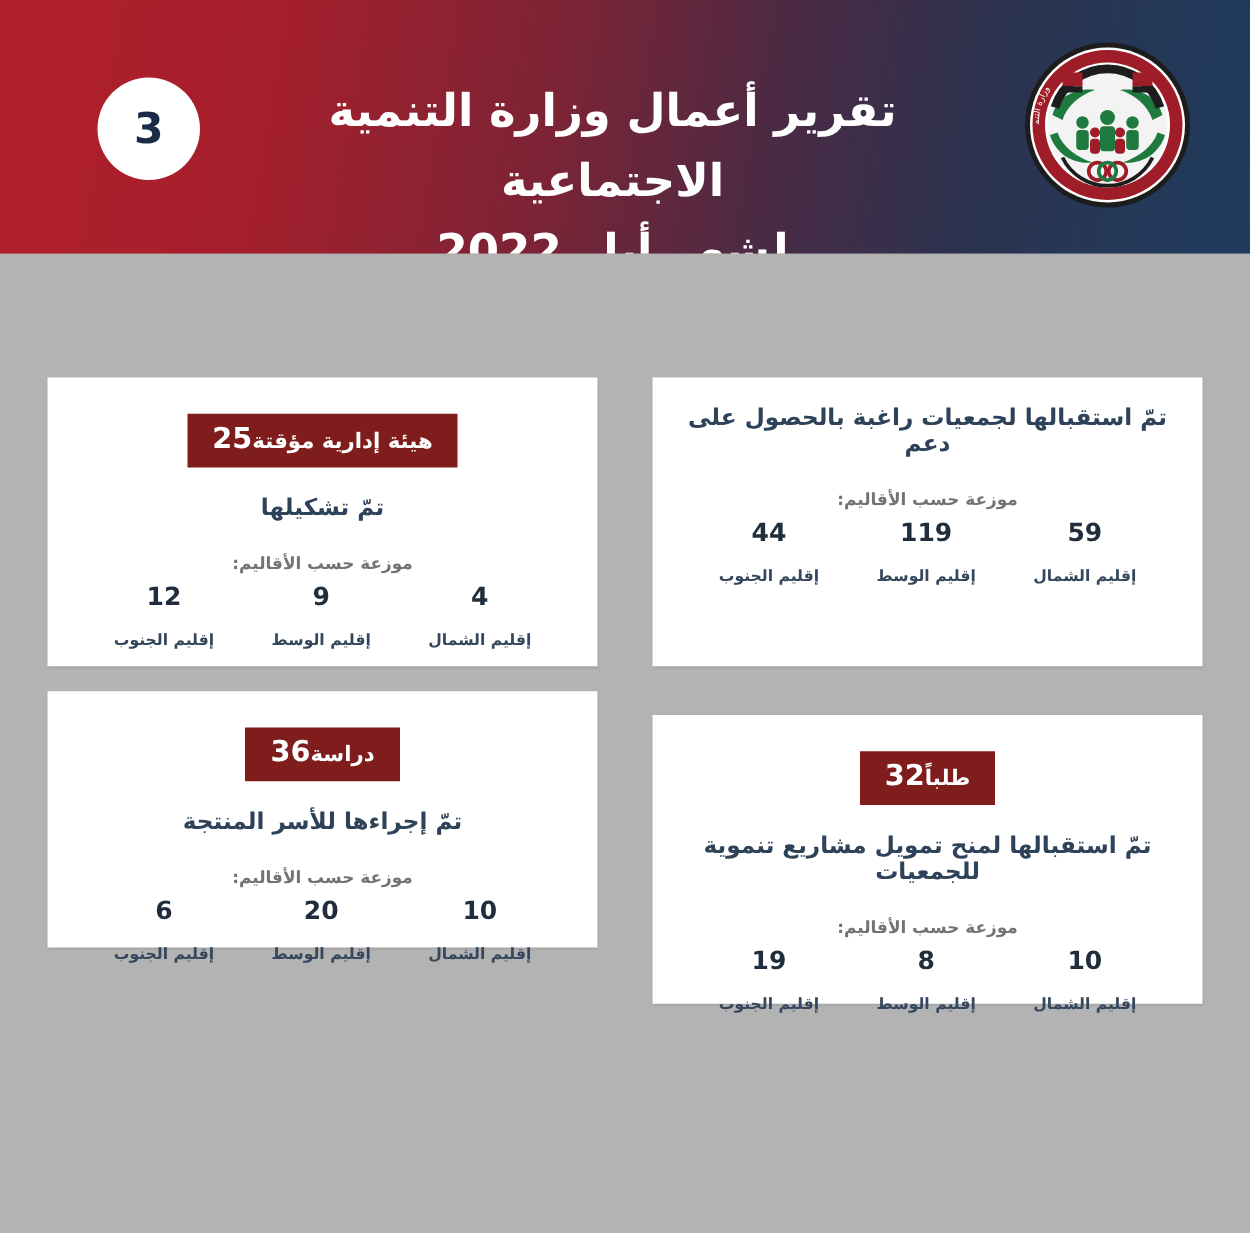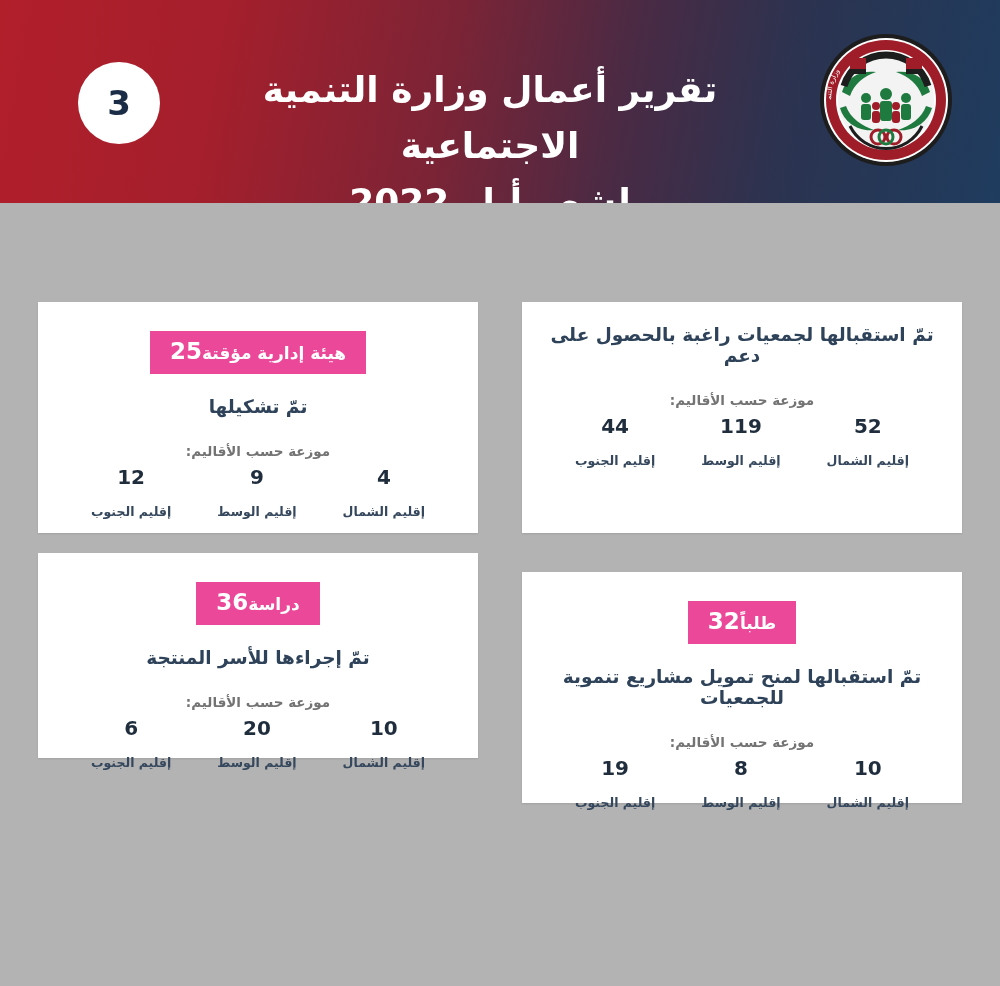--- a/index.html
+++ b/index.html
@@ -64,21 +64,21 @@
     background: #ffffff;
     box-shadow: 0 1px 2px rgba(0,0,0,0.10);
   }
   .card-tl { top: 99px;  right: 38px; width: 440px; height: 231px; }
   .card-tr { top: 99px;  left: 38px;  width: 440px; height: 231px; }
   .card-bl { top: 369px; right: 38px; width: 440px; height: 231px; }
   .card-br { top: 350px; left: 38px;  width: 440px; height: 205px; }
 
   .pill {
     margin: 29px auto 0;
-    background: #ec4899;
+    background: #7f1d1d;
     color: #ffffff;
     font-size: 21px;
     font-weight: bold;
     padding: 8px 20px 10px;
     display: table;
     direction: rtl;
     line-height: 1.1;
     white-space: nowrap;
   }
   .pill .num { font-size: 23px; }
@@ -195,21 +195,21 @@
   </div>
 </div>
 
 <div class="board">
 
   <div class="card card-tl">
     <div class="card-desc">تمّ استقبالها لجمعيات راغبة بالحصول على دعم</div>
     <div class="regions-label">موزعة حسب الأقاليم:</div>
     <div class="regions">
       <div class="region">
-        <div class="region-val">52</div>
+        <div class="region-val">59</div>
         <div class="region-name">إقليم الشمال</div>
       </div>
       <div class="region">
         <div class="region-val">119</div>
         <div class="region-name">إقليم الوسط</div>
       </div>
       <div class="region">
         <div class="region-val">44</div>
         <div class="region-name">إقليم الجنوب</div>
       </div>

